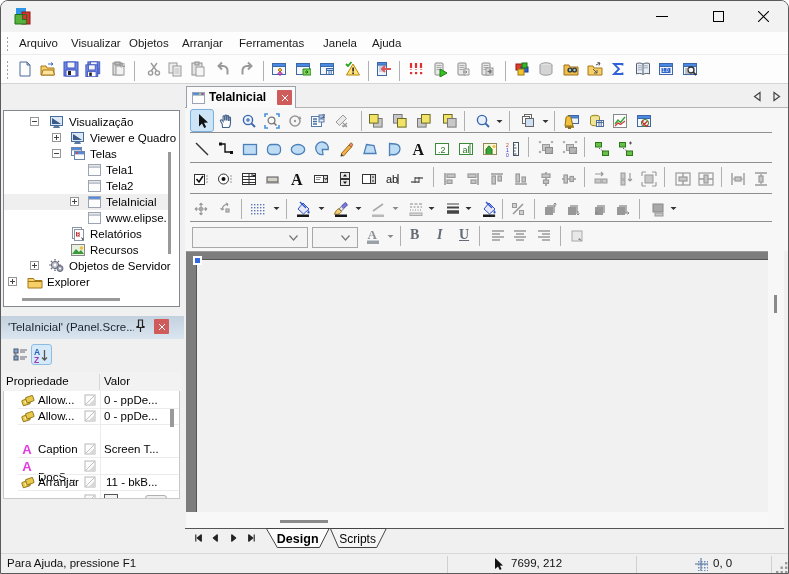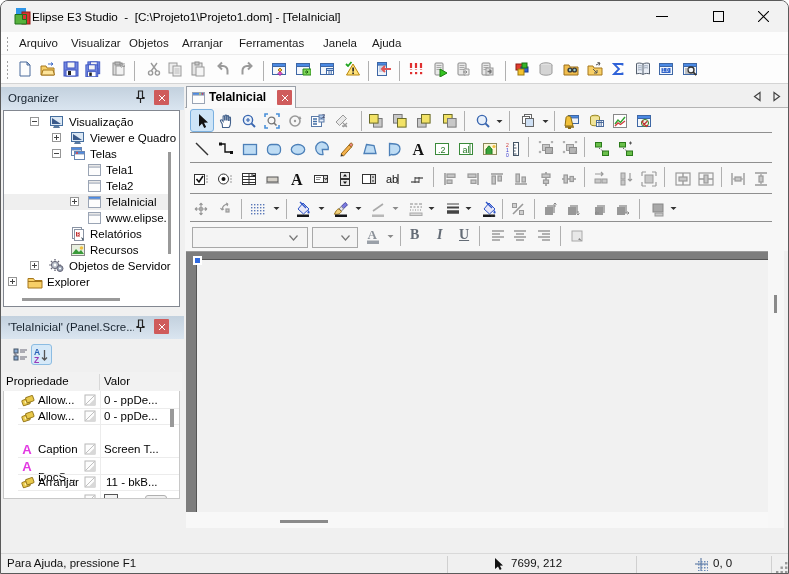--- a/index.html
+++ b/index.html
@@ -23,21 +23,20 @@
 </style></head><body>
 <div id="win">
 <div id="titlebar">
 <svg style="position:absolute;left:13px;top:7px" width="17" height="17" viewBox="0 0 17 17">
         <rect x="2" y="0" width="10" height="7" fill="#2e96e8"></rect>
         <rect x="3" y="6" width="8" height="2" fill="#f0a72c"></rect>
         <rect x="8" y="4" width="8" height="12" fill="#d93331" stroke="#8c1d14"></rect>
         <path d="M1 6.5 h7.5 v5 h4 v4.5 H1 z" fill="#56b13c" stroke="#20701a"></path>
         <path d="M8.5 6.5 h4 v5" fill="none" stroke="#20701a"></path>
       </svg>
-<div id="title-text">Elipse E3 Studio&nbsp; -&nbsp; [C:\Projeto1\Projeto1.dom] - [TelaInicial]</div>
 <svg style="position:absolute;left:655px;top:15px" width="12" height="1" viewBox="0 0 12 1">
         <rect width="12" height="1" fill="#000"></rect>
       </svg>
 <svg style="position:absolute;left:712px;top:10px" width="11" height="11" viewBox="0 0 11 11">
         <rect x="0.5" y="0.5" width="10" height="10" fill="none" stroke="#000"></rect>
       </svg>
 <svg style="position:absolute;left:757px;top:10px" width="11" height="11" viewBox="0 0 11 11">
         <path d="M0 0 L11 11 M11 0 L0 11" stroke="#000" stroke-width="1.1"></path>
       </svg>
 </div>
@@ -207,27 +206,20 @@
         <text x="4.2" y="11.2" font-size="4.5" fill="#fff">1.0</text>
       </svg>
 <svg style="position:absolute;left:681px;top:6px" width="16" height="16" viewBox="0 0 16 16">
         <rect x="1.5" y="2.5" width="13" height="11" fill="#f4f7fb" stroke="#3e67a5"></rect>
         <rect x="1.5" y="2.5" width="13" height="3" fill="#4b8ae4" stroke="#3e67a5"></rect>
         <circle cx="9" cy="9" r="3" fill="none" stroke="#333" stroke-width="1.4"></circle>
         <path d="M11.2 11.2 l3 3" stroke="#333" stroke-width="1.8"></path>
         <path d="M3 8 h4 M3 10 h3 M3 12 h4" stroke="#888"></path>
       </svg>
 </div>
-<div class="pcap" style="top:86px">
-      <div class="t">Organizer</div>
-<svg style="position:absolute;left:134px;top:3px" width="11" height="14" viewBox="0 0 11 14">
-        <path d="M3.5 1 h4 v6.5 h1.5 v1 H2 v-1 h1.5 z M5.5 8.5 V13" stroke="#222" stroke-width="1.2" fill="none"></path>
-      </svg>
-<div class="xbtn" style="left:153px;top:3px"></div>
-    </div>
 <div style="position:absolute;left:2px;top:109px;width:177px;height:197px;background:#fff;border:1px solid #828790;overflow:hidden">
 <div class="pm " style="left:26px;top:6px"></div>
 <svg style="position:absolute;left:45px;top:3px" width="16" height="16" viewBox="0 0 16 16">
         <rect x="1.5" y="2.5" width="12" height="9" fill="#dce8f4" stroke="#456e9e"></rect>
         <path d="M3 4 l9 6 h-9 z" fill="#3a5a8a"></path>
         <path d="M5 12 h5 l1 2 H4 z" fill="#5a7aa0"></path>
       </svg>
 <div class="trow" style="left:65px;top:4px">
         <span class="lbl">Visualização</span>
       </div>
@@ -965,20 +957,41 @@
 <div style="position:absolute;left:7px;top:4px;width:9px;height:9px;background:#fff"></div>
 <div style="position:absolute;left:9px;top:6px;width:5px;height:5px;background:#2f6ae0"></div>
 </div>
 <div style="position:absolute;left:767px;top:250px;width:16px;height:277px;background:#f7f7f7">
 <div style="position:absolute;left:6px;top:44px;width:3px;height:18px;background:#8a8a8a"></div>
     </div>
 <div style="position:absolute;left:783px;top:250px;width:5px;height:277px;background:#f0f0f0"></div>
 <div style="position:absolute;left:185px;top:511px;width:582px;height:16px;background:#f8f8f8">
 <div style="position:absolute;left:94px;top:8px;width:48px;height:3px;background:#8a8a8a"></div>
     </div>
+<div style="position:absolute;left:184px;top:527px;width:605px;height:25px;background:#f0f0f0">
+<div style="position:absolute;left:0px;top:0px;width:599px;height:1px;background:#555"></div>
+<svg style="position:absolute;left:7.5px;top:5px" width="10" height="10" viewBox="0 0 10 10">
+        <path d="M2.8 1.5 v7 M8.3 1.8 L4.3 5 l4 3.2 z" fill="#222" stroke="#222" stroke-width="1.1" stroke-linejoin="round"></path>
+      </svg>
+<svg style="position:absolute;left:25px;top:5px" width="10" height="10" viewBox="0 0 10 10">
+        <path d="M7.3 1.8 L3.3 5 l4 3.2 z" fill="#222" stroke="#222" stroke-width="1.1" stroke-linejoin="round"></path>
+      </svg>
+<svg style="position:absolute;left:44px;top:5px" width="10" height="10" viewBox="0 0 10 10">
+        <path d="M2.7 1.8 l4 3.2 -4 3.2 z" fill="#222" stroke="#222" stroke-width="1.1" stroke-linejoin="round"></path>
+      </svg>
+<svg style="position:absolute;left:62px;top:5px" width="10" height="10" viewBox="0 0 10 10">
+        <path d="M7.2 1.5 v7 M1.7 1.8 L5.7 5 l-4 3.2 z" fill="#222" stroke="#222" stroke-width="1.1" stroke-linejoin="round"></path>
+      </svg>
+<svg style="position:absolute;left:78px;top:0px" width="230" height="22" viewBox="0 0 230 22">
+        <path d="M67.4 0.5 L75.6 19.5 H113.7 L123.3 0.5 z" fill="#f6f6f6" stroke="#444"></path>
+        <path d="M3.4 0.5 L14.3 19.5 H56.5 L66.1 0.5 z" fill="#fdfdfd" stroke="#444"></path>
+        <text x="34.7" y="14.5" font-size="12.5" font-weight="bold" fill="#000" text-anchor="middle">Design</text>
+        <text x="94.6" y="14.5" font-size="12" fill="#000" text-anchor="middle">Scripts</text>
+      </svg>
+</div>
 <div id="statusbar">
 <div style="position:absolute;left:6px;top:3px">Para Ajuda, pressione F1</div>
 <div style="position:absolute;left:446px;top:2px;width:1px;height:17px;background:#d0d0d0"></div>
 <svg style="position:absolute;left:492px;top:3px" width="11" height="14" viewBox="0 0 11 14">
         <path d="M2 1 L2 12 L5 9.4 L6.8 13 L8.6 12.1 L6.9 8.7 L10 8.4 z" fill="#111"></path>
       </svg>
 <div style="position:absolute;left:510px;top:3px">7699, 212</div>
 <div style="position:absolute;left:635px;top:2px;width:1px;height:17px;background:#d0d0d0"></div>
 <div style="position:absolute;left:770px;top:2px;width:1px;height:17px;background:#d0d0d0"></div>
 <svg style="position:absolute;left:694px;top:4px" width="13" height="13" viewBox="0 0 13 13">

